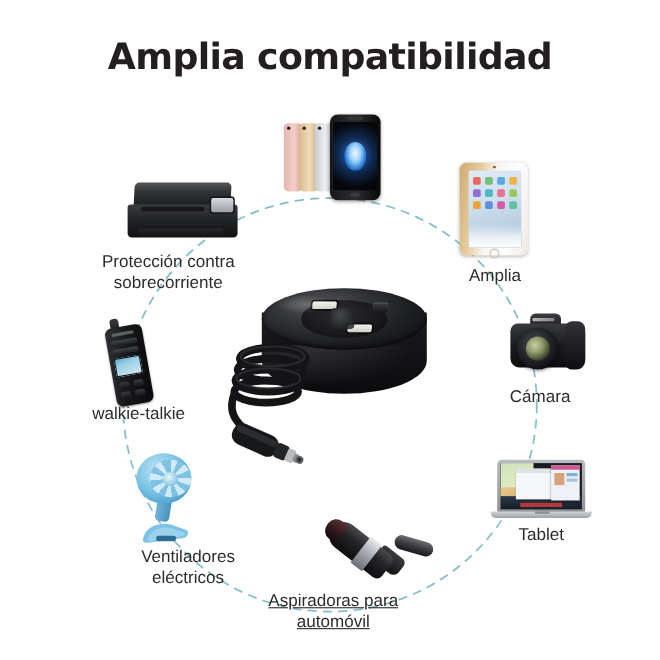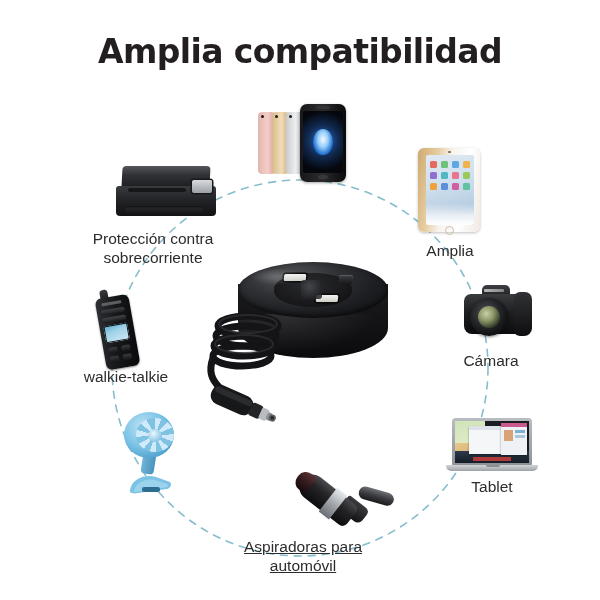--- a/index.html
+++ b/index.html
@@ -499,20 +499,22 @@
     <div id="fan-head">
       <div id="fan-blades"></div>
       <div id="fan-hub2"></div>
     </div>
     <svg id="fan-clip" viewBox="0 0 48 26">
       <path d="M4 22 C 6 10, 20 6, 30 9 L 44 14 C 46 16, 45 20, 41 21 L 12 25 C 7 26, 3 25, 4 22 Z" fill="#7cc3e6"></path>
       <path d="M8 23 C 10 14, 21 10, 29 12 L 41 16 C 43 17, 42 19, 39 19.6 L 13 23.5 C 9 24, 7 24.5, 8 23 Z" fill="#a6d8ef" opacity=".75"></path>
       <rect x="16" y="19" width="18" height="5" rx="2" fill="#2e6d92"></rect>
     </svg>
   </div>
+  <div class="label" style="left:96px; top:498px; width:150px;">Ventiladores
+eléctricos</div>
 
   <div class="node" id="walkie">
     <div id="wt-rot">
       <div id="wt-ant"></div>
       <div id="wt-body"></div>
       <div id="wt-brand"></div>
       <div class="wt-grill" style="top:20px;"></div>
       <div class="wt-grill" style="top:28px;"></div>
       <div id="wt-screen"></div>
       <div class="wt-btn" style="left:9px;  top:58px;"></div>

